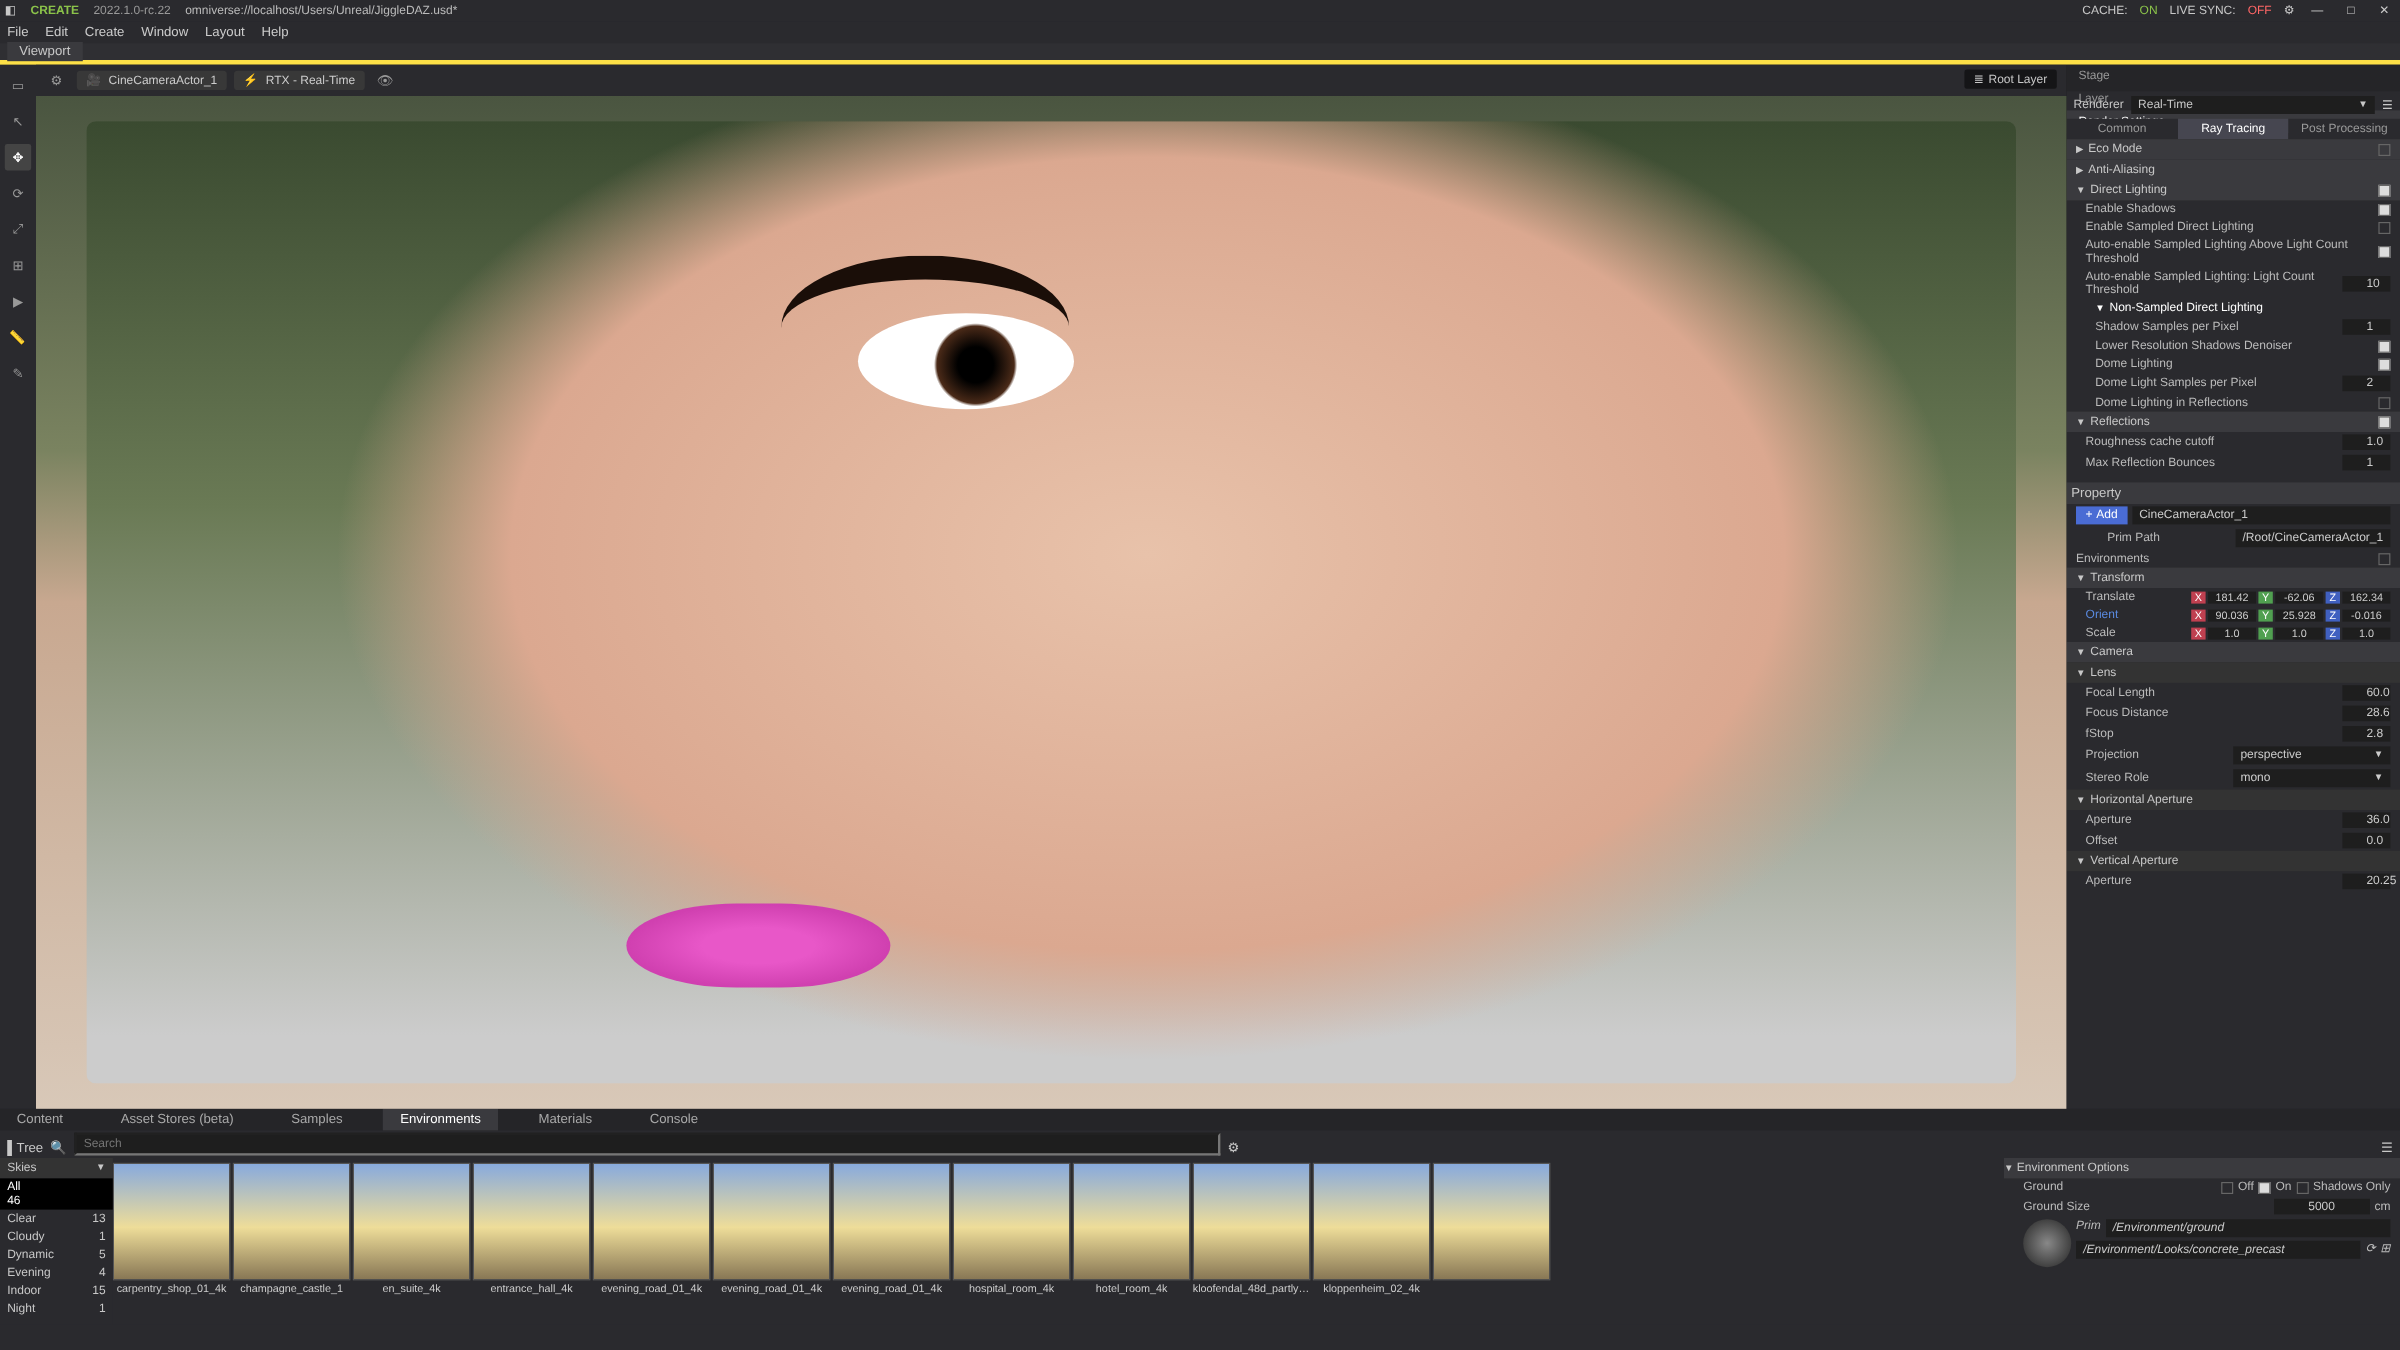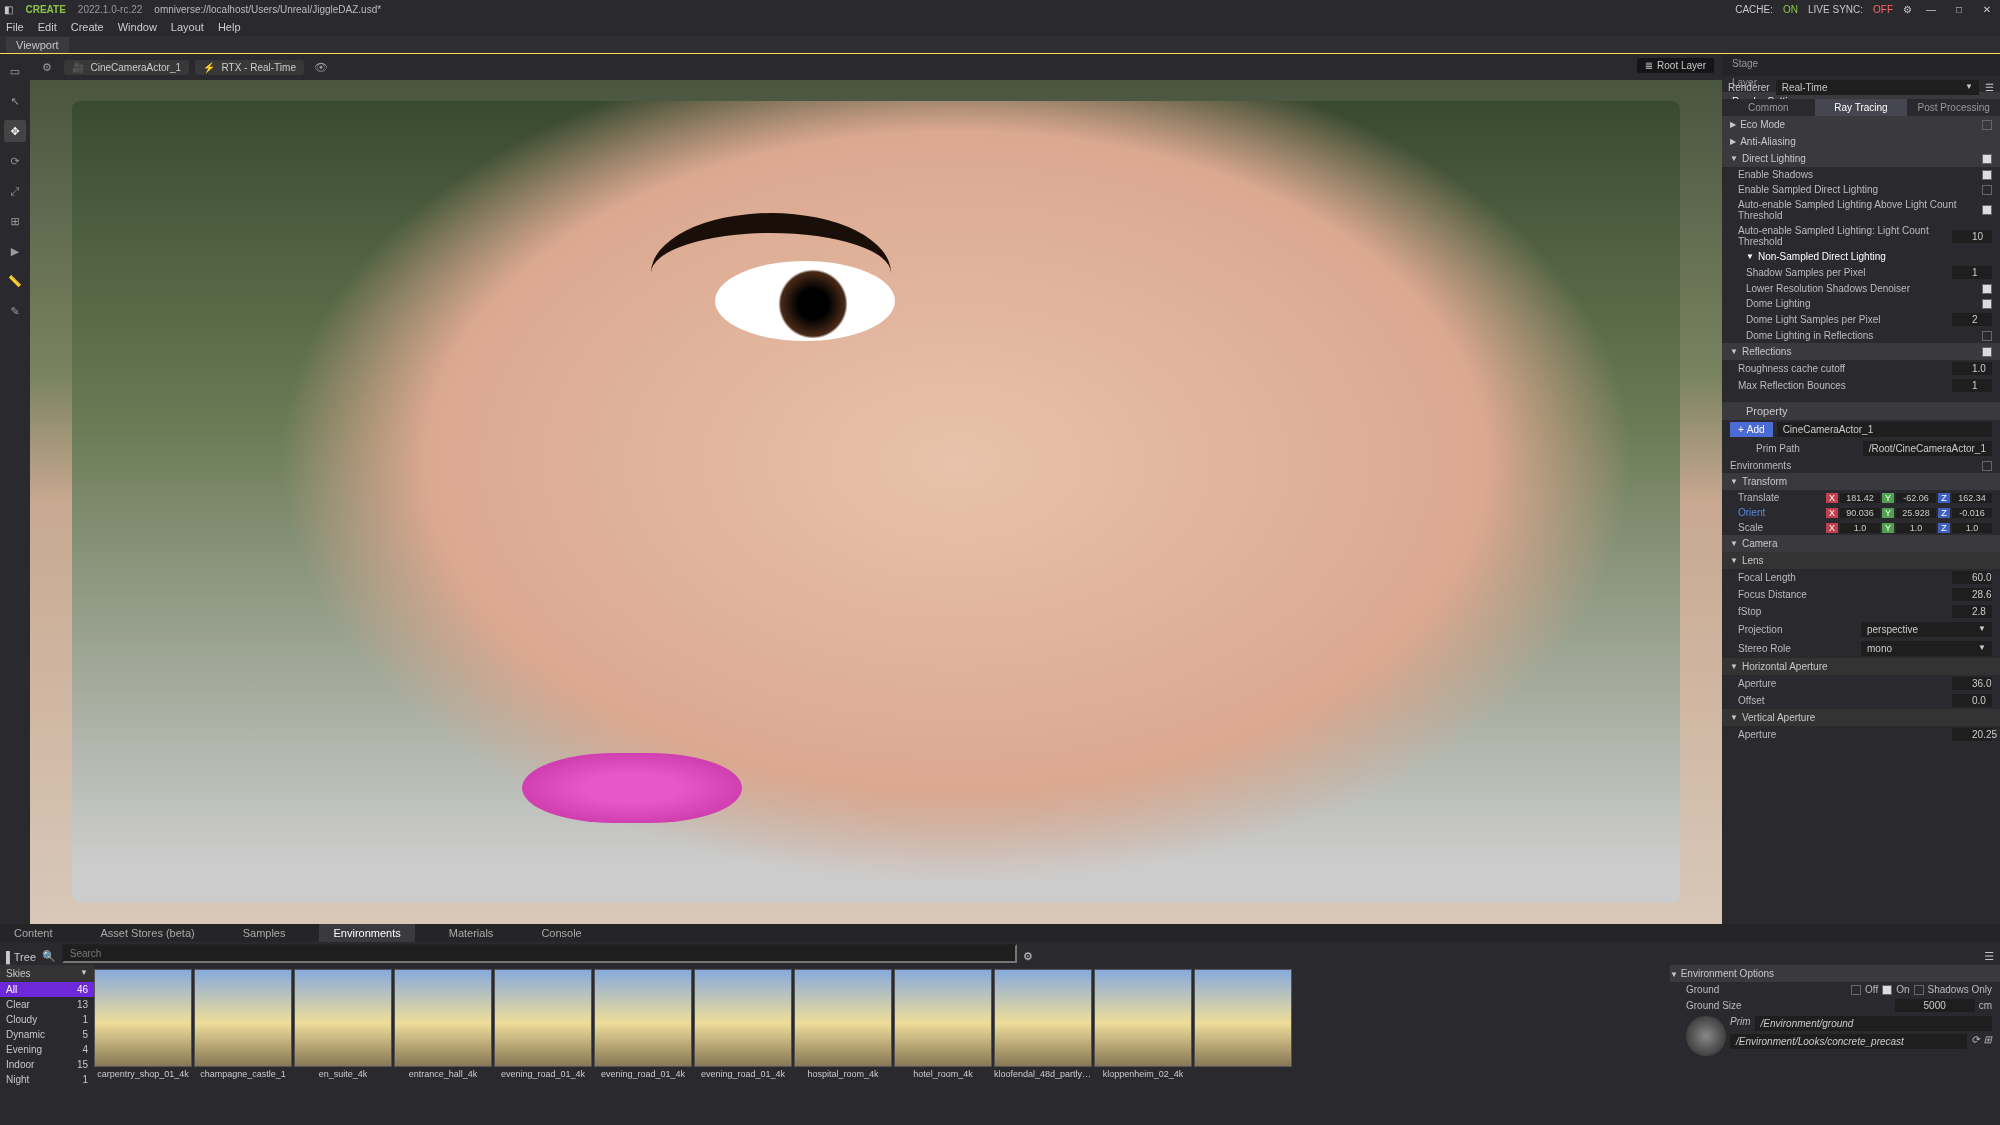--- a/index.html
+++ b/index.html
@@ -9,21 +9,21 @@
 .titlebar .title-app { color: #8bc34a; font-weight: bold; }
 .titlebar .version { color: #999; }
 .titlebar .path { color: #bbb; }
 .titlebar .spacer { flex: 1; }
 .titlebar .right { display: flex; gap: 10px; align-items: center; }
 .titlebar .cache-on { color: #8bc34a; }
 .titlebar .sync-off { color: #ff6666; }
 .winbtn { width: 18px; height: 14px; display: flex; align-items: center; justify-content: center; color: #ccc; }
 .menubar { height: 18px; background: #2a2a2e; display: flex; align-items: center; padding: 0 6px; gap: 14px; font-size: 11px; color: #ccc; }
 .menubar span { cursor: default; }
-.toolbar-row { height: 18px; background: #2f2f33; border-bottom: 1px solid #fde047; display: flex; align-items: center; padding: 0 6px; font-size: 11px; }
+.toolbar-row { height: 18px; background: #2f2f33; border-bottom: 4px solid #fde047; display: flex; align-items: center; padding: 0 6px; font-size: 11px; }
 .main { display: flex; height: 870px; }
 .left-tools { width: 30px; background: #2a2a2e; display: flex; flex-direction: column; align-items: center; padding-top: 6px; gap: 8px; }
 .tool-btn { width: 22px; height: 22px; display: flex; align-items: center; justify-content: center; color: #999; border-radius: 2px; }
 .tool-btn.active { background: #444; color: #fff; }
 .center { flex: 1; display: flex; flex-direction: column; background: #1e1e1e; position: relative; }
 .vp-header { height: 26px; background: #2a2a2e; display: flex; align-items: center; padding: 0 6px; gap: 6px; position: relative; }
 .vp-pill { background: #383838; padding: 2px 8px; border-radius: 3px; font-size: 10px; color: #ccc; display: flex; gap: 6px; align-items: center; }
 .vp-content { flex: 1; background: linear-gradient(180deg, #4a5540 0%, #7a8360 35%, #c8a890 50%, #d8c8b8 100%); position: relative; overflow: hidden; display:flex; align-items:center; justify-content:center;}
 .face-placeholder {width:95%; height:95%; background: radial-gradient(ellipse 60% 75% at 55% 45%, #e8c2aa 0%, #dba890 55%, transparent 70%), linear-gradient(180deg, #3a4a30 0%, #6a7a55 40%, #cccccc 95%); border-radius:8px; position:relative;}
 .eye { position:absolute; top:20%; left:40%; width:180px; height:80px; background:#fff; border-radius:50%; overflow:hidden;}
@@ -41,39 +41,39 @@
 .subtab { flex: 1; text-align: center; padding: 3px; background: #2a2a2e; color: #999; font-size: 10px; }
 .subtab.active { background: #464650; color: #fff; }
 .section-head { background: #3a3a3e; padding: 3px 8px; display: flex; align-items: center; gap: 4px; font-size: 10px; }
 .section-head .spacer { flex: 1; }
 .chk { width: 10px; height: 10px; border: 1px solid #666; display: inline-block; }
 .chk.on { background: #ddd; }
 .prop-row { display: flex; align-items: center; padding: 2px 8px 2px 16px; gap: 4px; font-size: 10px; color: #bbb; }
 .prop-row.sub { padding-left: 24px; }
 .prop-row .label { flex: 1; }
 .num-in { background: #1e1e1e; padding: 1px 20px; width: 40px; text-align: center; color: #ccc; font-size: 10px; }
-.prop-header { background: #3a3a3e; padding: 3px 24px; font-size: 11px; }
+.prop-header { background: #3a3a3e; padding: 3px 4px; font-size: 11px; }
 .add-btn { background: #4a6cd4; color: #fff; padding: 2px 8px; font-size: 10px; display: inline-flex; gap: 3px; align-items: center; }
 .text-in { background: #1e1e1e; padding: 2px 6px; color: #ccc; font-size: 10px; flex: 1; }
 .xyz { display: flex; gap: 2px; }
 .xyz span { width: 12px; text-align: center; color: #fff; font-size: 9px; }
 .xyz .x { background: #c04050; }
 .xyz .y { background: #50a050; }
 .xyz .z { background: #4060c0; }
 .xyz input { width: 40px; background: #1e1e1e; color: #ccc; border: none; text-align: center; font-size: 9px; }
 .orient-lbl{color:#5a8ae0;}
 .bottom-panel { height: 180px; background: #2a2a2e; display: flex; flex-direction: column; }
 .bottom-tabs { display: flex; background: #252528; height: 20px; font-size: 11px; gap: 20px; }
 .bottom-tab { padding: 3px 14px; color: #aaa; }
 .bottom-tab.active { background: #3a3a3e; color: #fff; }
 .env-row { display: flex; height: 160px; }
 .sky-filter { width: 94px; background: #2a2a2e; font-size: 10px; }
 .sky-filter-head { display: flex; justify-content: space-between; padding: 3px 6px; background: #333; }
 .sky-item { display: flex; justify-content: space-between; padding: 2px 6px; }
-.sky-item.active { background: #6d28d9; color: #fff; }
+.sky-item.active { background: #000000; color: #fff; flex-direction: column; }
 .thumbs-wrap { flex: 1; display: flex; overflow-x: auto; padding: 4px 0; gap: 2px; }
 .thumb { display: flex; flex-direction: column; align-items: center; }
 .thumb-img { width: 98px; height: 98px; background: linear-gradient(180deg,#88aadd 0%,#eedd99 55%,#887755 100%); border:1px solid #555;}
 .thumb-label { font-size: 9px; color: #ccc; padding-top: 2px; width: 98px; text-align: center; white-space: nowrap; overflow: hidden; text-overflow: ellipsis; }
 .env-opts { width: 330px; background: #2a2a2e; font-size: 10px; }
 .env-head { background: #3a3a3e; padding: 3px 0; }
 .search-row{display:flex;align-items:flex-end;padding:2px 6px;gap:6px;}
 .tri{font-size:8px;}
 </style>
 </head>

